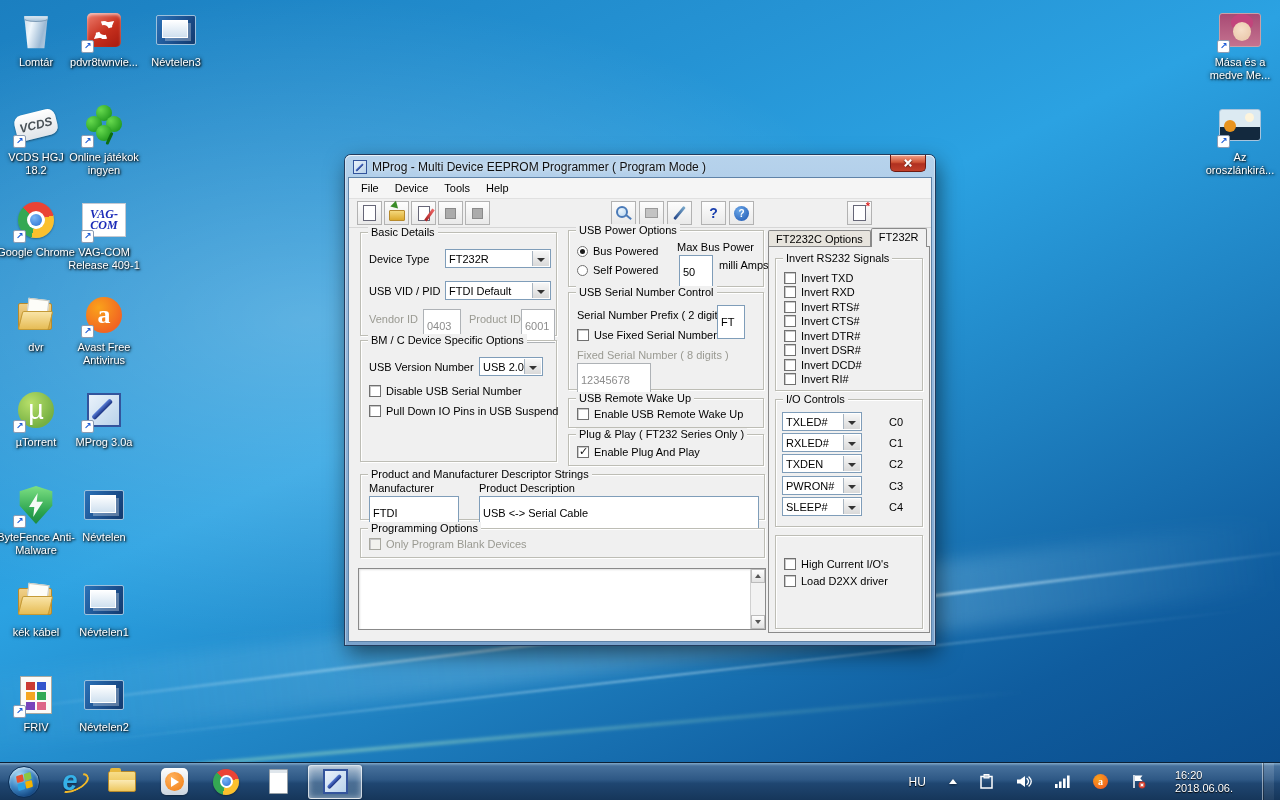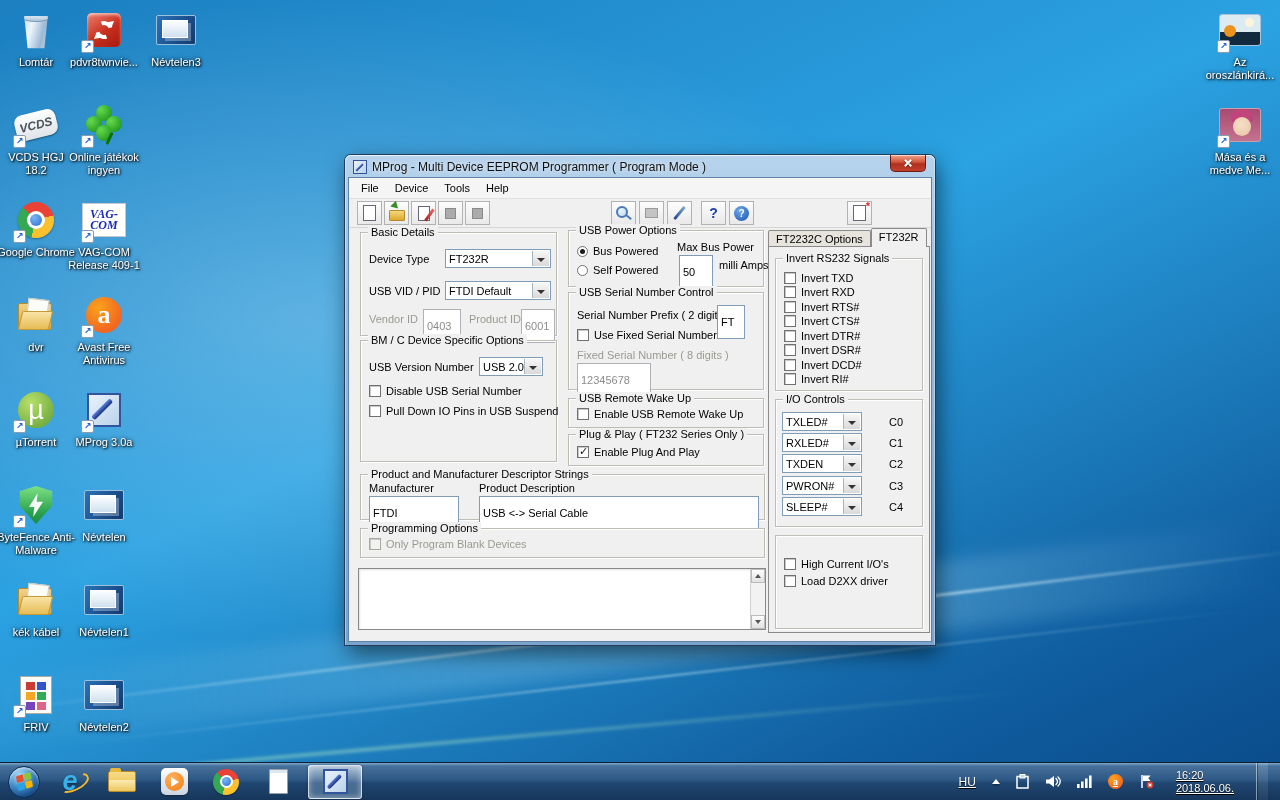--- a/index.html
+++ b/index.html
@@ -148,21 +148,21 @@
   .g-ie { position:relative; color:#35b1e8; font-size:27px; font-weight:bold; font-style:italic; line-height:1; text-shadow:0 1px 2px rgba(0,0,0,.4); }
   .g-ie::after { content:""; position:absolute; left:-4px; top:7px; width:28px; height:12px; border:2px solid transparent; border-bottom-color:#f0b82a; border-right-color:#f0b82a; border-radius:50%; transform:rotate(-25deg); }
   .g-expl { position:relative; width:28px; height:21px; background:linear-gradient(#f7dd8a,#e8b93f); border-radius:2px; border:1px solid #b78a2c; }
   .g-expl::before { content:""; position:absolute; top:-4px; left:1px; width:11px; height:4px; background:#e8b93f; border-radius:2px 2px 0 0; }
   .g-expl::after { content:""; position:absolute; bottom:0; left:0; right:0; height:11px; background:linear-gradient(#fbeab4,#edc75e); border-radius:0 0 2px 2px; }
   .g-wmp { width:27px; height:27px; border-radius:5px; background:linear-gradient(#fdfdfd,#ccd6e0); display:flex; align-items:center; justify-content:center; box-shadow:0 1px 2px rgba(0,0,0,.35); }
   .g-wmp i { width:19px; height:19px; border-radius:50%; background:radial-gradient(circle at 35% 30%,#ffb25e,#f07c12); display:flex; align-items:center; justify-content:center; }
   .g-wmp i::after { content:""; border:5px solid transparent; border-left:8px solid #fff; margin-left:6px; }
   .g-note { width:19px; height:25px; background:#fff; border:1px solid #96a0a8; border-radius:1px; box-shadow:inset 0 3px 0 #dfe6ec; }
 
-  .tray { margin-left:auto; display:flex; align-items:center; gap:16px; padding-right:12px; color:#fff;text-decoration:underline; }
+  .tray { margin-left:auto; display:flex; align-items:center; gap:23px; padding-right:6px; color:#fff; }
   .lang { font-size:12px; text-shadow:0 1px 1px #000; }
   .tri-up { border:4px solid transparent; border-bottom:5px solid #fff; margin-top:-4px; filter:drop-shadow(0 1px 1px rgba(0,0,0,.5)); }
   .tray-ico { display:flex; align-items:center; justify-content:center; }
   .g-avast-tray { width:15px; height:15px; border-radius:50%; background:radial-gradient(circle at 35% 30%,#faa21b,#f26522 75%); color:#fff; font-size:10px; font-weight:bold; display:flex; align-items:center; justify-content:center; font-family:"Liberation Serif","DejaVu Serif",serif; }
   .clock { font-size:11px; line-height:13px; text-align:left; text-shadow:0 1px 1px #000; padding:0 6px; }
   .showdesk { width:12px; height:38px; background:linear-gradient(rgba(255,255,255,.15),rgba(255,255,255,.05)); border-left:1px solid rgba(255,255,255,.45); box-shadow:inset 1px 0 0 rgba(0,0,0,.35); }
 </style>
 </head>
 <body>
 
@@ -316,31 +316,31 @@
       <div class="desk-icon">
         <span class="ic">
           <span class="g-winthumb"></span>
         </span>
         <span class="dlabel">Névtelen3</span>
       </div>
     </div>
   <div id="colr" class="icon-col">
       <div class="desk-icon">
         <span class="ic">
+          <span class="g-masha"></span>
+          <span class="sc"></span>
+        </span>
+        <span class="dlabel">Mása és a medve Me...</span>
+      </div>
+      <div class="desk-icon">
+        <span class="ic">
           <span class="g-lion"></span>
           <span class="sc"></span>
         </span>
         <span class="dlabel">Az oroszlánkirá...</span>
-      </div>
-      <div class="desk-icon">
-        <span class="ic">
-          <span class="g-masha"></span>
-          <span class="sc"></span>
-        </span>
-        <span class="dlabel">Mása és a medve Me...</span>
       </div>
     </div>
 
   <div id="win">
     <div id="titlebar">
       <span class="g-mprog g-mprog-tiny"></span>
       <span id="title-text">MProg - Multi Device EEPROM Programmer ( Program Mode )</span>
     </div>
     <div class="close"></div>
 

